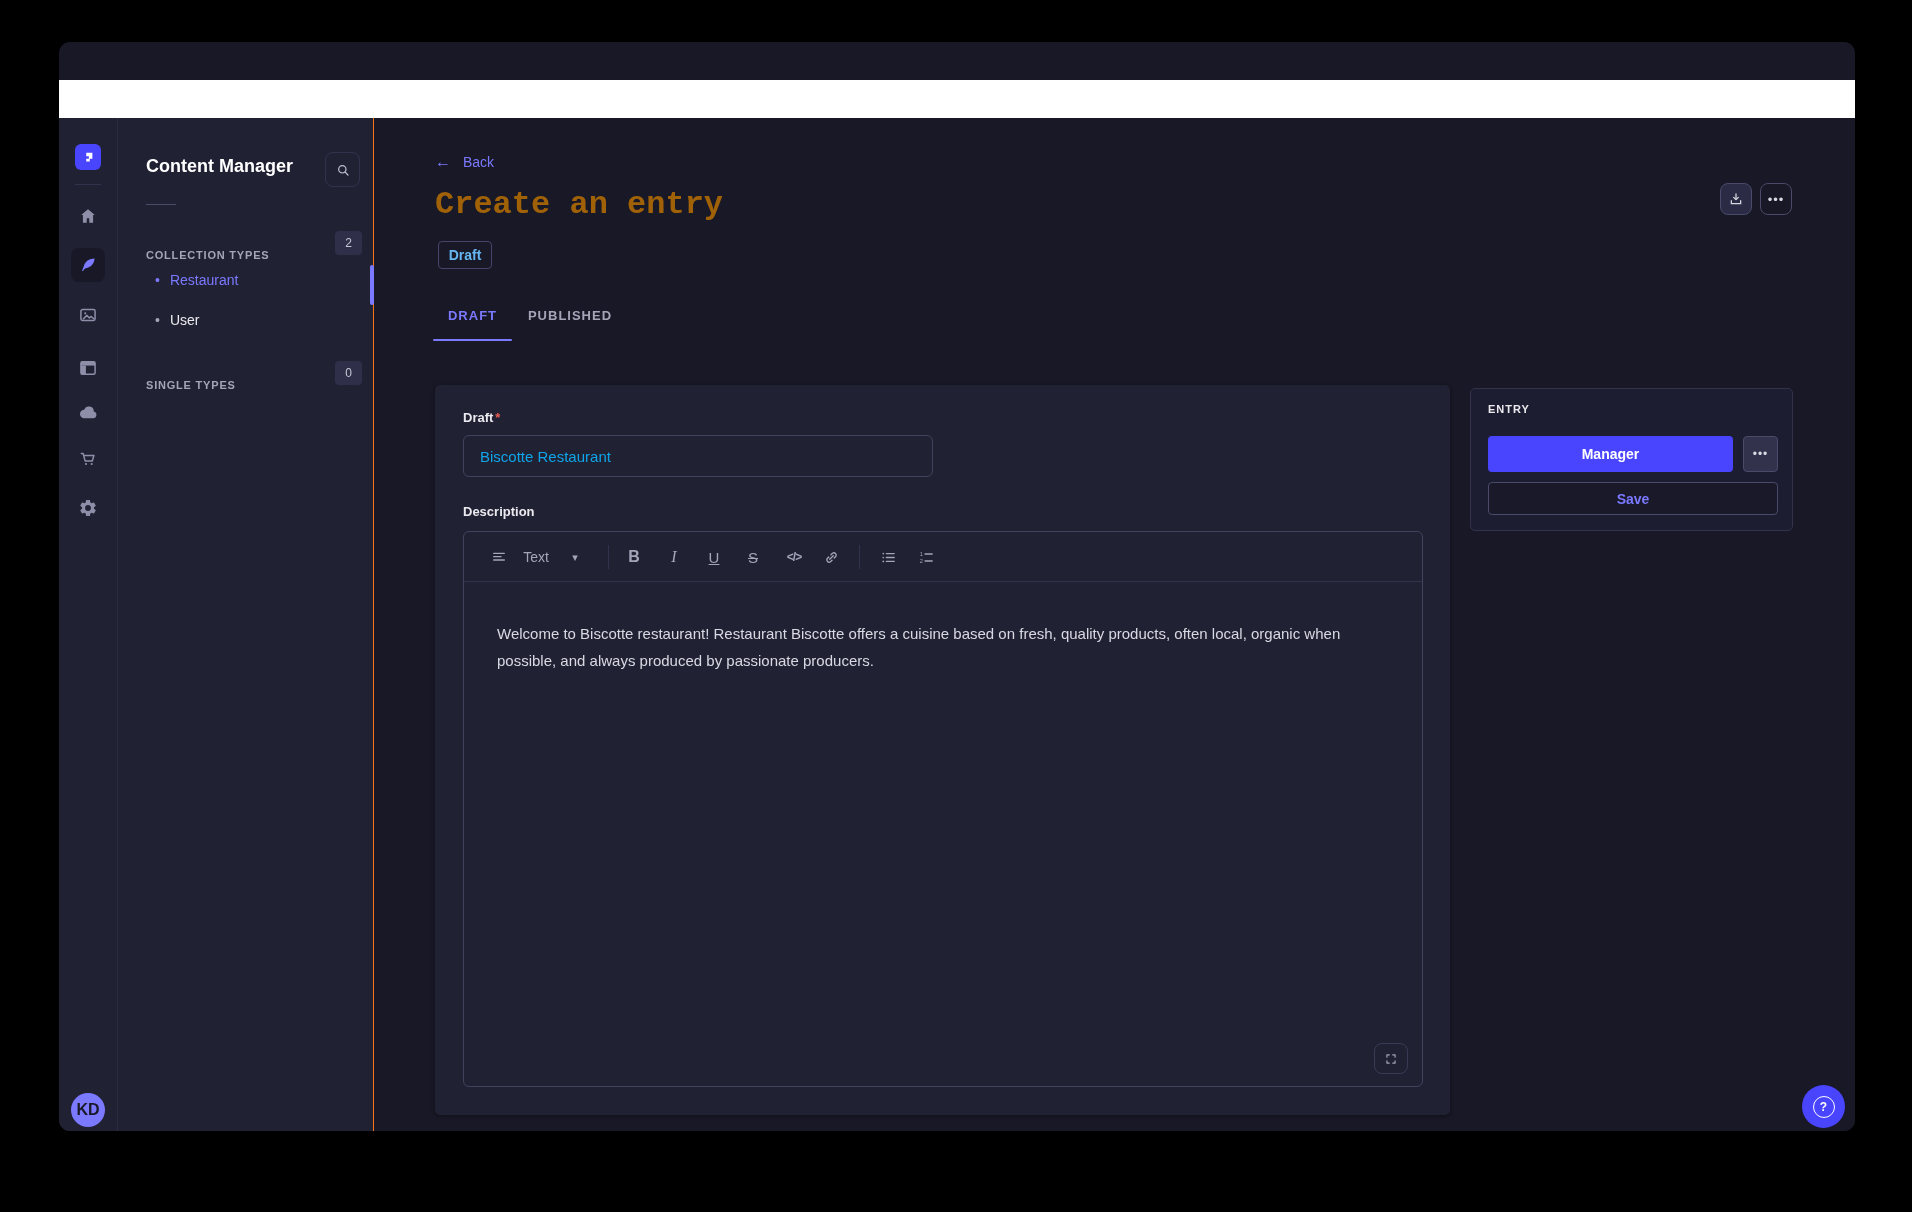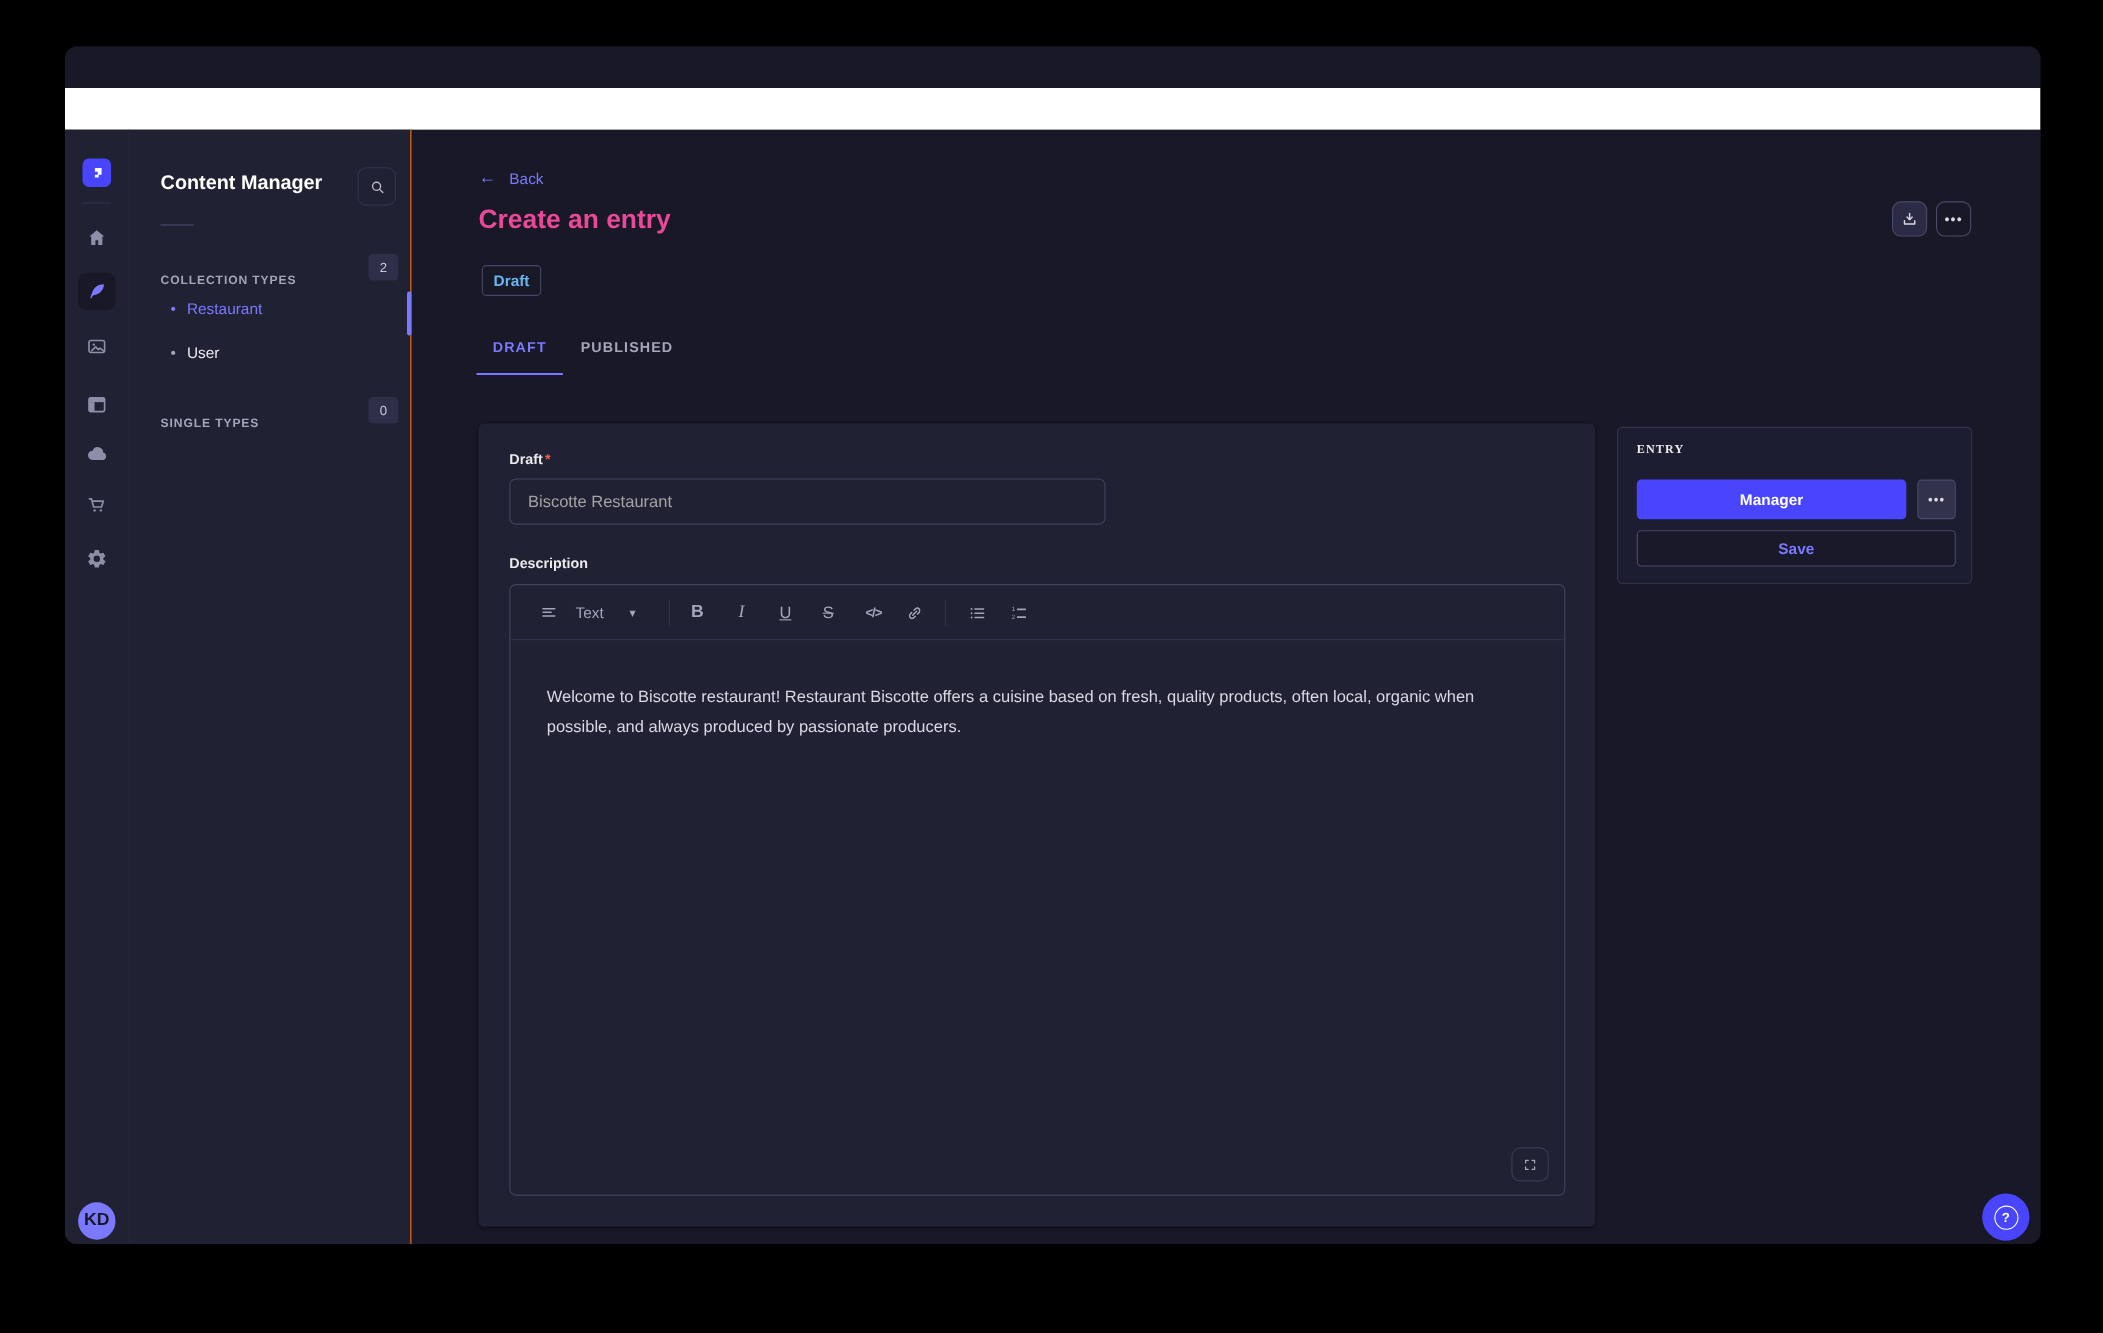--- a/index.html
+++ b/index.html
@@ -46,54 +46,54 @@
   .snavdiv{left:28px;top:86px;width:30px;height:1px;background:#4a4a6a;}
   .sectionlbl{left:28px;top:119px;font-size:11px;font-weight:700;letter-spacing:.8px;color:#a5a5ba;margin-top:12px;}
   .countbadge{left:217px;width:27px;height:24px;background:#2f2f4a;border-radius:4px;color:#c7c7d6;font-size:12px;}
   .snavitem{left:37px;height:18px;font-size:14px;display:flex;align-items:center;gap:10px;}
   .bullet{font-size:14px;line-height:1;}
   .activebar{left:252px;top:147px;width:4px;height:40px;background:#7b79ff;border-radius:2px;}
 
   
   .main{left:315px;top:76px;width:1481px;height:1013px;}
   .backrow{left:61px;top:33px;height:22px;display:flex;align-items:center;gap:12px;color:#7b79ff;font-size:14px;}
-  .pagetitle{left:61px;top:68px;font-size:24px;font-weight:700;color:#ec4899;}
+  .pagetitle{left:61px;top:68px;font-size:32px;font-weight:700;color:#a16207;font-family:Liberation Mono, monospace;}
   .statusbadge{left:64px;top:123px;width:54px;height:28px;border:1px solid #45456b;border-radius:4px;box-sizing:border-box;
                color:#66b7f1;font-size:14px;font-weight:600;}
   .iconbtn{width:32px;height:32px;border-radius:8px;box-sizing:border-box;}
   .dlbtn{left:1346px;top:65px;background:#2b2b45;border:1px solid #4a4a6a;}
   .morebtn{left:1386px;top:65px;border:1px solid #4a4a6a;color:#d9d9e3;font-size:13px;letter-spacing:1px;}
   .tablbl{top:184px;height:26px;font-size:13px;font-weight:700;letter-spacing:1px;}
   .tab-draft{left:59px;width:79px;color:#7b79ff;}
   .tab-pub{left:146px;width:100px;color:#a5a5ba;}
   .tabline{left:59px;top:221px;width:79px;height:2px;background:#7b79ff;border-radius:1px;}
 
   
   .card{left:61px;top:267px;width:1015px;height:730px;background:#212134;border-radius:5px;box-shadow:0 1px 4px rgba(0,0,0,.35);}
   .fieldlbl{font-size:13px;font-weight:600;color:#eaeaef;}
   .req{color:#ee5e52;margin-left:2px;}
-  .nameinput{left:28px;top:50px;width:542px;height:42px;background:#212134;border:1px solid #42425f;border-radius:6px;
-             box-sizing:border-box;color:#a3a3a3;font-size:15px;padding:16px 16px;font-family:"Liberation Sans",sans-serif;outline:none;}
+  .nameinput{left:28px;top:50px;width:470px;height:42px;background:#212134;border:1px solid #42425f;border-radius:6px;
+             box-sizing:border-box;color:#0ea5e9;font-size:15px;padding:16px 16px;font-family:"Liberation Sans",sans-serif;outline:none;}
   .editor{left:28px;top:146px;width:960px;height:556px;border:1px solid #42425f;border-radius:6px;box-sizing:border-box;}
   .edtoolbar{left:0;top:0;width:958px;height:50px;border-bottom:1px solid #32324d;box-sizing:border-box;}
   .edtool{top:0;height:50px;color:#a5a5ba;}
   .edsep{top:13px;width:1px;height:24px;background:#32324d;}
   .edtxt{font-size:14px;color:#a5a5ba;}
   .glyB{font-weight:700;font-size:16px;}
   .glyI{font-style:italic;font-family:"Liberation Serif",serif;font-size:16px;}
   .glyU{text-decoration:underline;font-size:15px;}
   .glyS{text-decoration:line-through;font-size:15px;}
   .glyCode{font-size:12px;font-weight:600;letter-spacing:-1px;}
   .edcontent{left:0;top:50px;width:958px;height:504px;padding:38px 30px 0 33px;box-sizing:border-box;
              color:#d9d9e3;font-size:15px;line-height:27px;}
   .expandbtn{left:910px;top:511px;width:34px;height:31px;border:1px solid #3a3a55;border-radius:8px;box-sizing:border-box;}
 
   
   .panel{left:1096px;top:270px;width:323px;height:143px;background:#1d1d31;border:1px solid #32324d;border-radius:5px;box-sizing:border-box;}
-  .paneltitle{left:17px;top:14px;font-size:11px;font-weight:700;letter-spacing:1px;color:#eaeaef;font-family:Liberation Serif, serif;}
+  .paneltitle{left:17px;top:14px;font-size:11px;font-weight:700;letter-spacing:1px;color:#eaeaef;}
   .publish{left:17px;top:47px;width:245px;height:36px;background:#4945ff;border-radius:4px;color:#fff;
            font-size:14px;font-weight:600;}
   .panelmore{left:272px;top:47px;width:35px;height:36px;background:#32324d;border:1px solid #4a4a6a;border-radius:4px;
              box-sizing:border-box;color:#d9d9e3;font-size:12px;letter-spacing:1px;}
   .savebtn{left:17px;top:93px;width:290px;height:33px;background:#19192a;border:1px solid #4a4a6a;border-radius:4px;
            box-sizing:border-box;color:#7b79ff;font-size:14px;font-weight:600;}
 
   .helpbtn{left:1428px;top:967px;width:43px;height:43px;border-radius:50%;background:#4945ff;color:#fff;}
   .qring{width:20px;height:20px;border:1.6px solid #fff;border-radius:50%;font-size:12px;font-weight:700;}
 </style>

